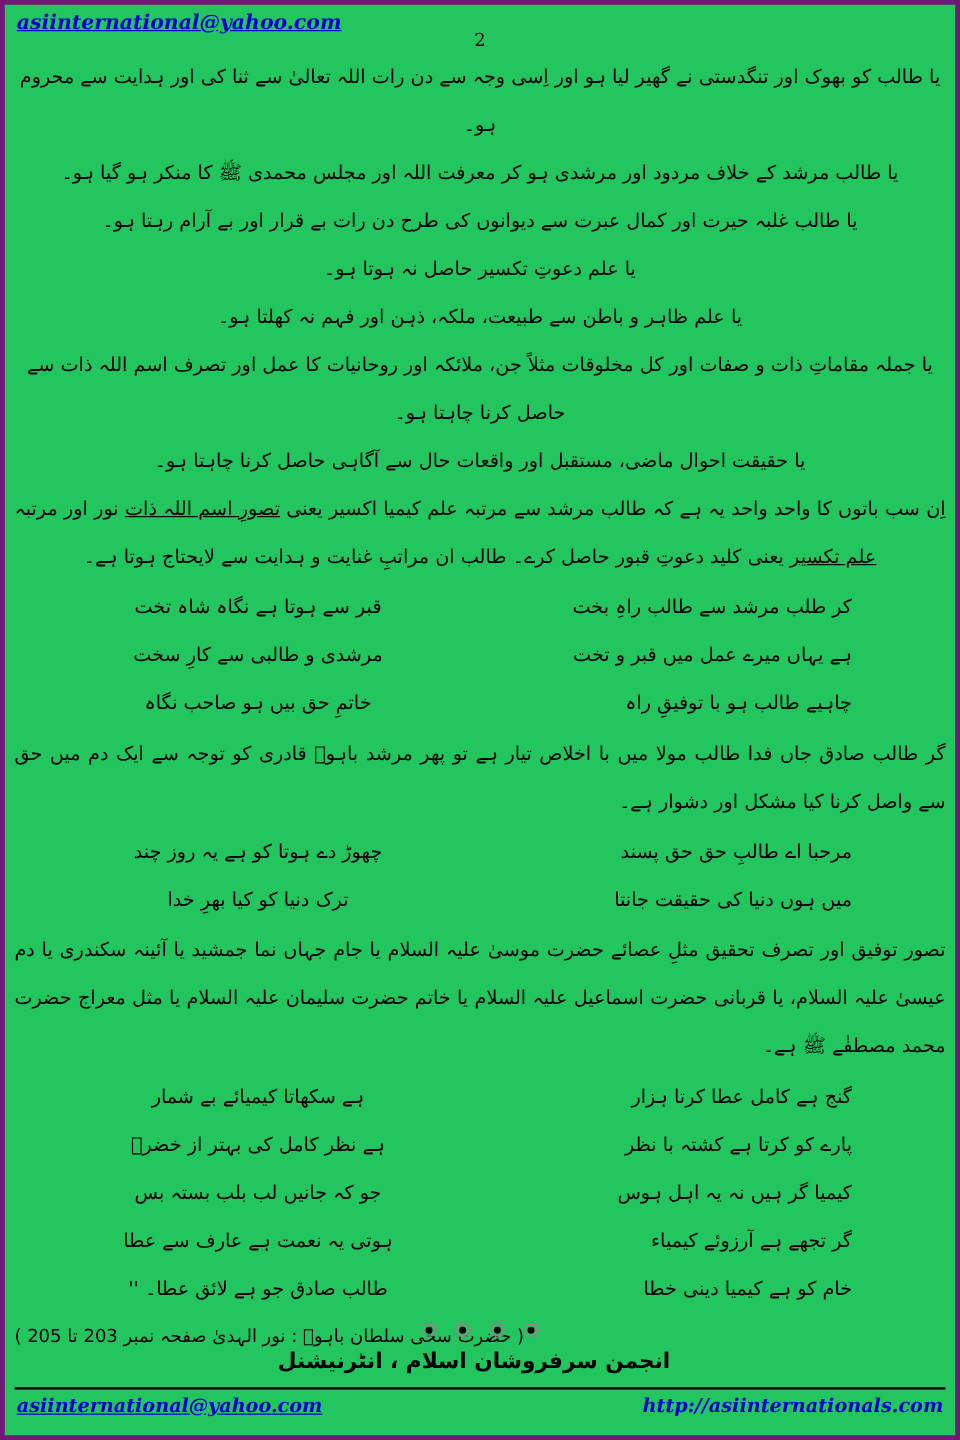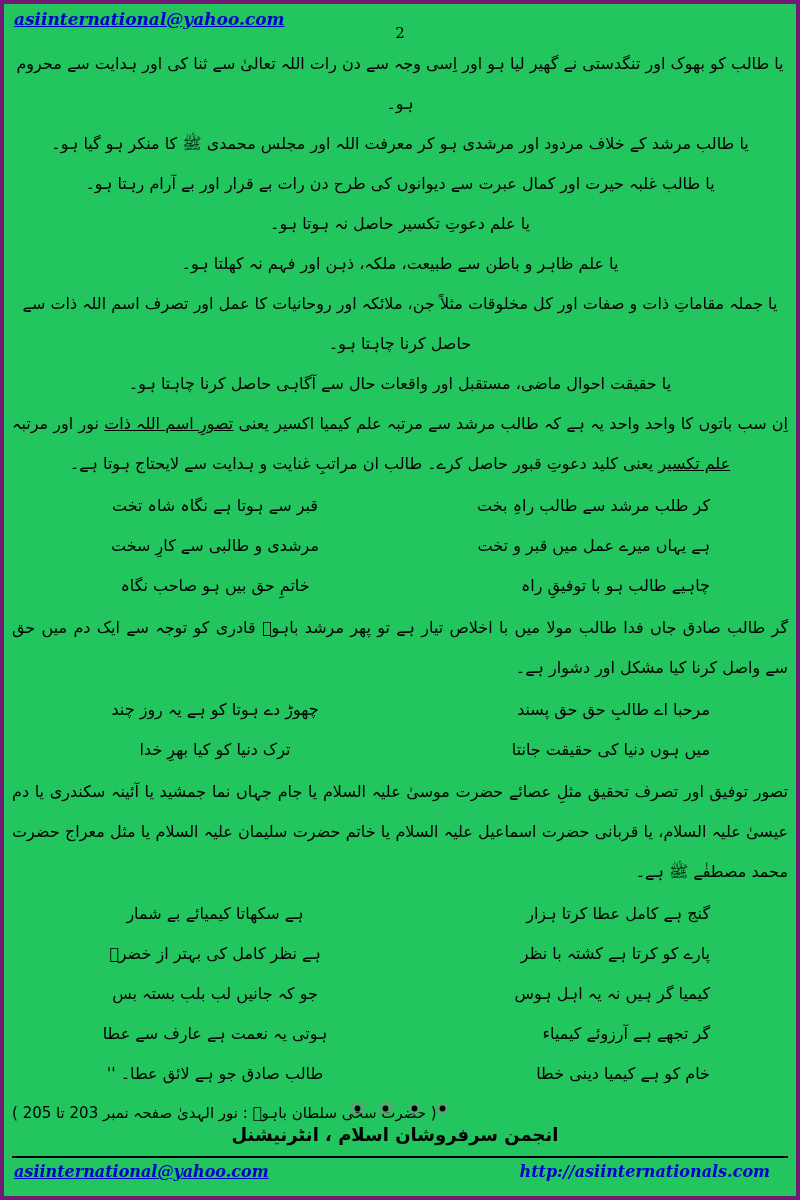--- a/index.html
+++ b/index.html
@@ -38,21 +38,21 @@
     position:absolute;top:1120px;left:0;right:10px;text-align:center;
     direction:rtl;font-weight:bold;font-size:18px;
   }
   .footer-rule{position:absolute;top:1152px;left:8px;right:8px;border-top:2px solid #000;height:0;}
   .footer-email{
     position:absolute;top:1158px;left:10px;
     font-family:"DejaVu Serif",serif;font-style:italic;font-weight:bold;
     font-size:16px;color:#0000CD;text-decoration:underline;
   }
   .footer-url{
-    position:absolute;top:1158px;right:26px;
+    position:absolute;top:1158px;right:10px;
     font-family:"DejaVu Serif",serif;font-style:italic;font-weight:bold;
     font-size:16px;color:#0000CD;
   }
 </style>
 </head>
 <body>
 
 <div class="page">
 
   <a class="header-email">asiinternational@yahoo.com</a>

